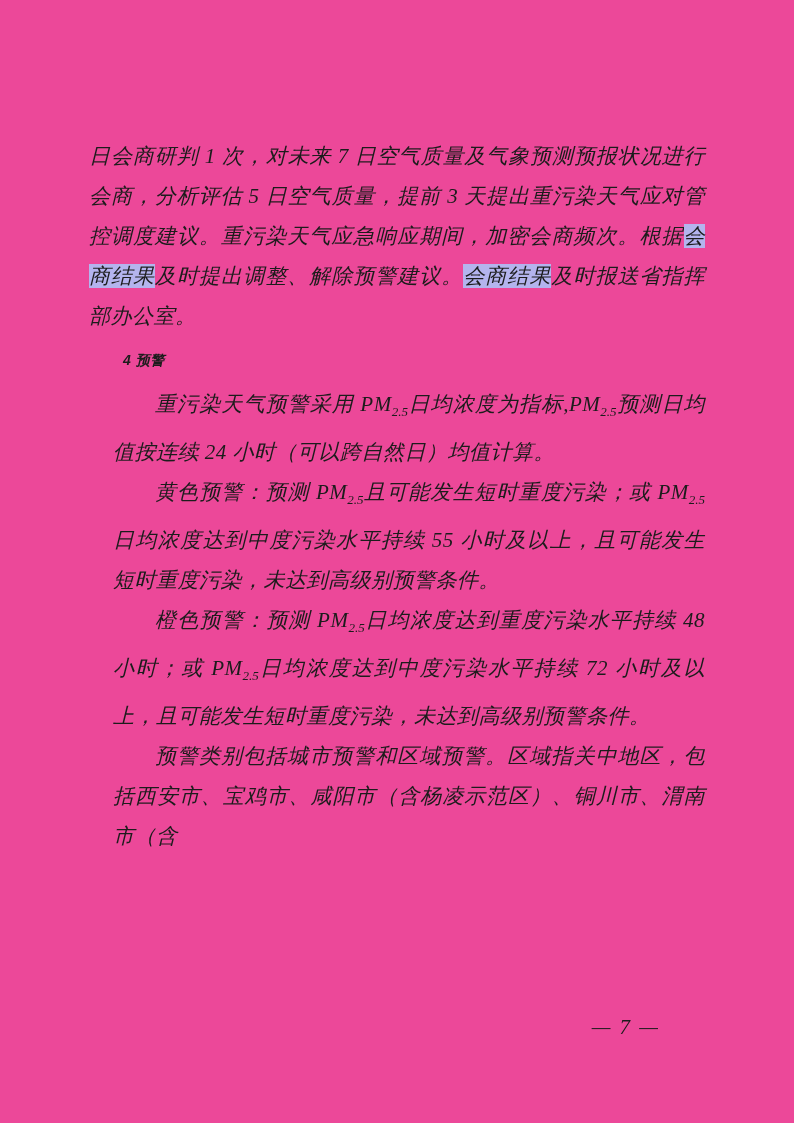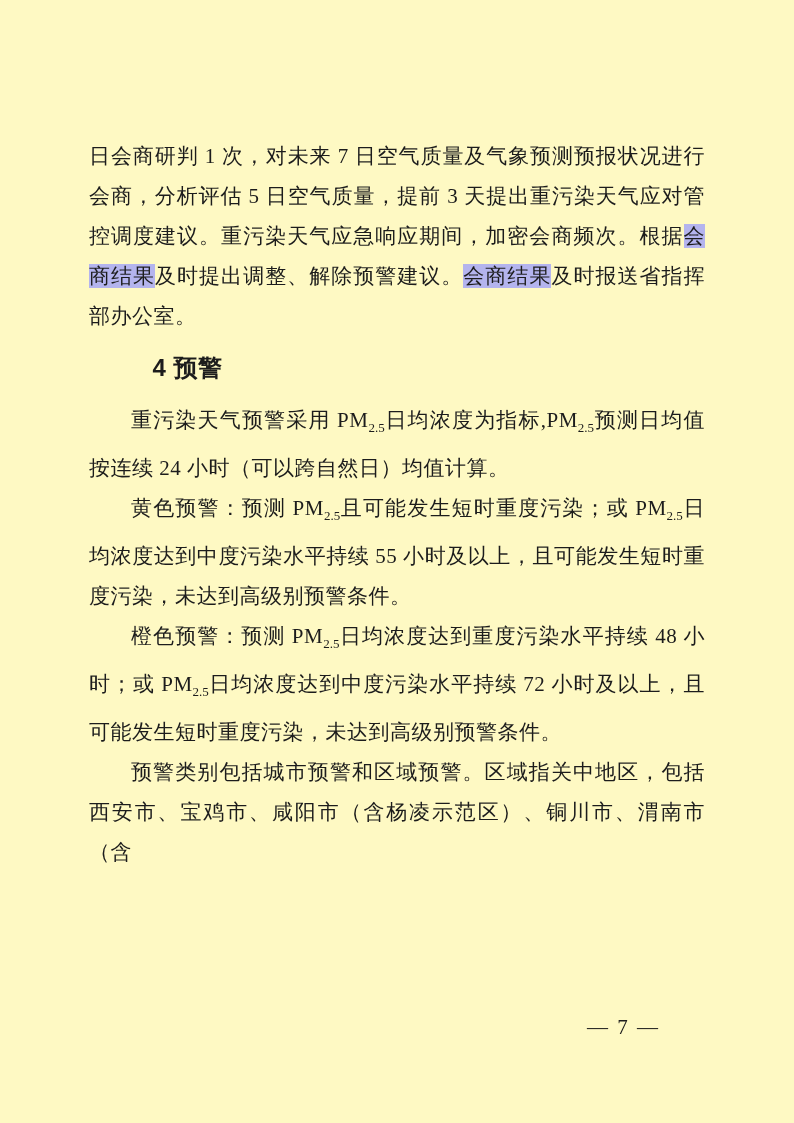--- a/index.html
+++ b/index.html
@@ -8,40 +8,41 @@
     height: 1123px;
     background: #ffffff;
     position: relative;
     overflow: hidden;
     font-family: "Liberation Serif", "DejaVu Serif", serif;
     color: #1c1c1c;
   }
   .page {
     position: absolute;
     inset: 0;
-    background: #fef9c3;
+    background: #ec4899;
+    font-style: italic;
   }
   .content {
     position: absolute;
     left: 89px;
     top: 136px;
     width: 616px;
   }
   .para {
     margin: 0;
     font-size: 21px;
     line-height: 40px;
     letter-spacing: 0.5px;
     text-align: justify;
     word-break: break-all;
   }
-  .para.indent { text-indent: 2em; }
+  .para.indent { text-indent: 2em; margin-left: 24px; }
   .heading1, .heading2 {
-    margin: 12px;
-    font-size: 24px;
+    margin: 4px;
+    font-size: 14px;
     line-height: 40px;
     padding-left: 2.15em;
     font-weight: 700;
     font-family: "Liberation Sans", "DejaVu Sans", sans-serif;
     letter-spacing: 0.5px;
   }
   .heading1 { font-weight: 600; }
   .hl {
     background: var(--hl, #b4b4ee);
   }

